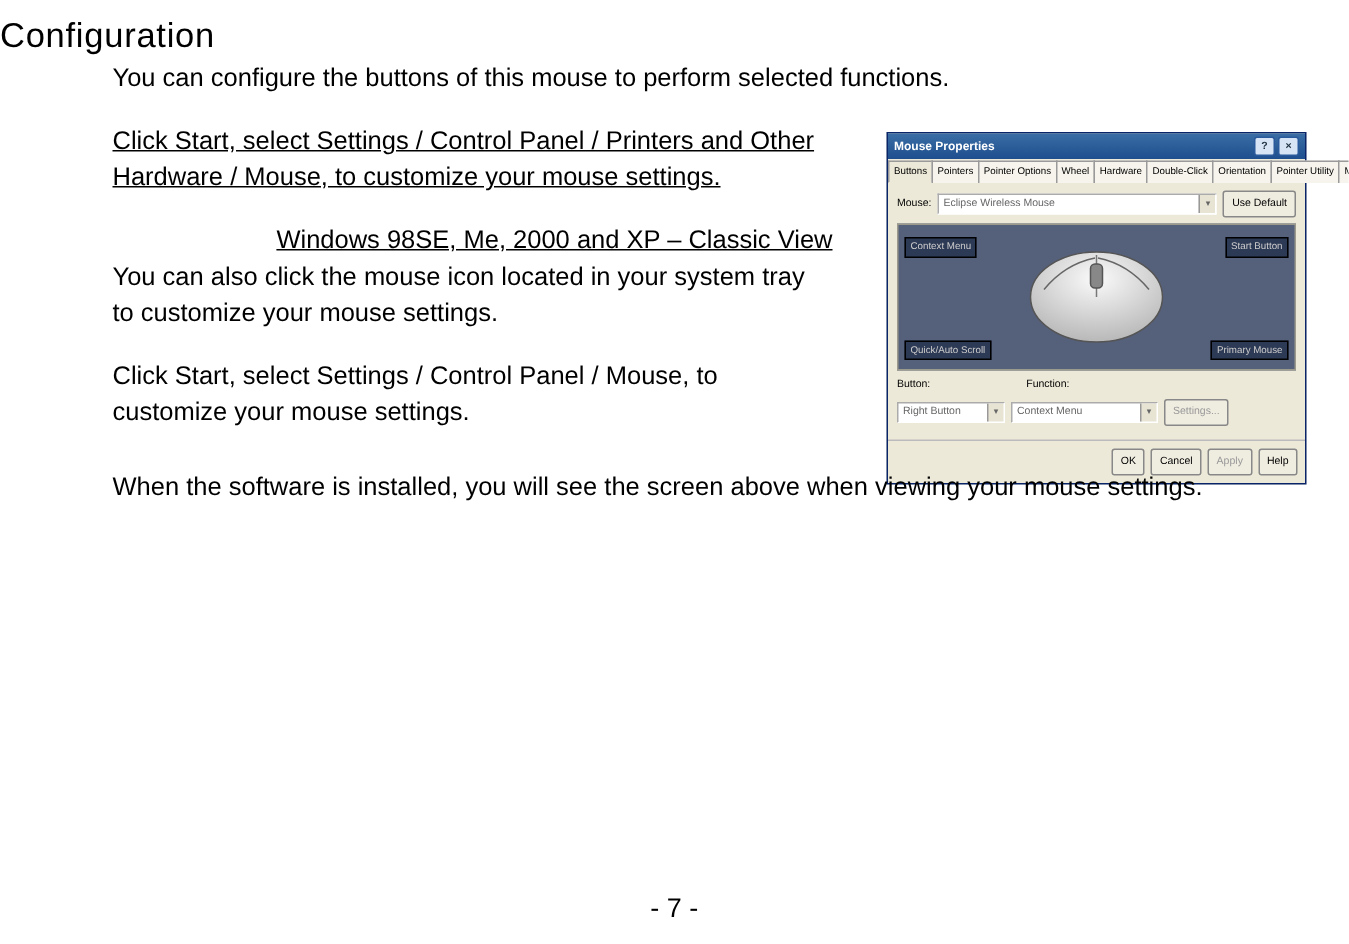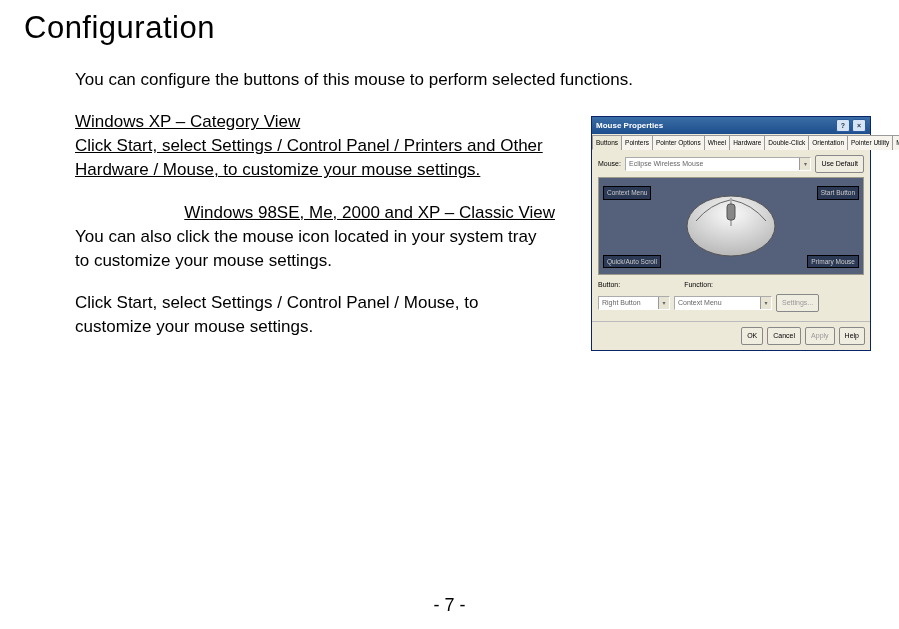--- a/index.html
+++ b/index.html
@@ -1,18 +1,18 @@
 <!DOCTYPE html>
 <html><head>
 <meta charset="utf-8">
 <style>
   html,body{margin:0;padding:0;background:#fff;font-family:"Century Gothic","Segoe UI",Arial,sans-serif;color:#000;}
   .page{position:relative;width:899px;height:629px;box-sizing:border-box;}
-  .heading{position:absolute;left:24px;top:10px;font-size:31px;letter-spacing:.5px;}
-  .body{position:absolute;left:75px;top:40px;width:770px;font-size:17px;line-height:1.42;margin-top:28px;}
+  .heading{position:absolute;left:0;top:10px;font-size:23px;letter-spacing:.5px;}
+  .body{position:absolute;left:75px;top:40px;width:770px;font-size:17px;line-height:1.42;}
   .para{margin:0 0 18px 0;}
   .u{text-decoration:underline;}
   .leftcol{float:left;width:480px;}
   .figure{float:right;width:244px;height:225px;margin-top:6px;margin-right:10px;}
   .clear{clear:both;}
   .pgnum{position:absolute;left:0;width:899px;top:595px;text-align:center;font-size:18px;}
 
   
   .dlg{border:1px solid #0a246a;background:#ece9d8;width:278px;font-family:Tahoma,Arial,sans-serif;}
   .dlg .titlebar{background:linear-gradient(#3a6ea5,#1e4e8e);color:#fff;font-size:8px;font-weight:bold;padding:2px 4px;display:flex;align-items:center;}
@@ -37,21 +37,20 @@
 
 <div class="page">
 
   <div class="heading">Configuration</div>
 
   <div class="body">
 
     <p class="para">You can configure the buttons of this mouse to perform selected functions.</p>
 
     <div class="leftcol">
-      <p class="para" style="margin-bottom:0;"><span class="u">Windows XP – Category View</span></p>
       <p class="para" style="margin-top:0;text-decoration:underline;">Click Start, select Settings / Control Panel / Printers and Other Hardware / Mouse, to customize your mouse settings.</p>
 
       <p class="para" style="margin-bottom:0;text-align:right;"><span class="u">Windows 98SE, Me, 2000 and XP – Classic View</span></p>
       <p class="para">You can also click the mouse icon located in your system tray to customize your mouse settings.</p>
 
       <p class="para" style="margin-top:0;">Click Start, select Settings / Control Panel / Mouse, to customize your mouse settings.</p>
     </div>
 
     <div class="figure">
       <div class="dlg">
@@ -123,18 +122,19 @@
           <div class="btn">OK</div>
           <div class="btn">Cancel</div>
           <div class="btn dis">Apply</div>
           <div class="btn">Help</div>
         </div>
       </div>
     </div>
 
     <div class="clear"></div>
 
+    <p class="para">When the software is installed, you will see the screen above when viewing your mouse settings.</p>
 
   </div>
 
   <div class="pgnum">- 7 -</div>
 
 </div>
 
 </body></html>

